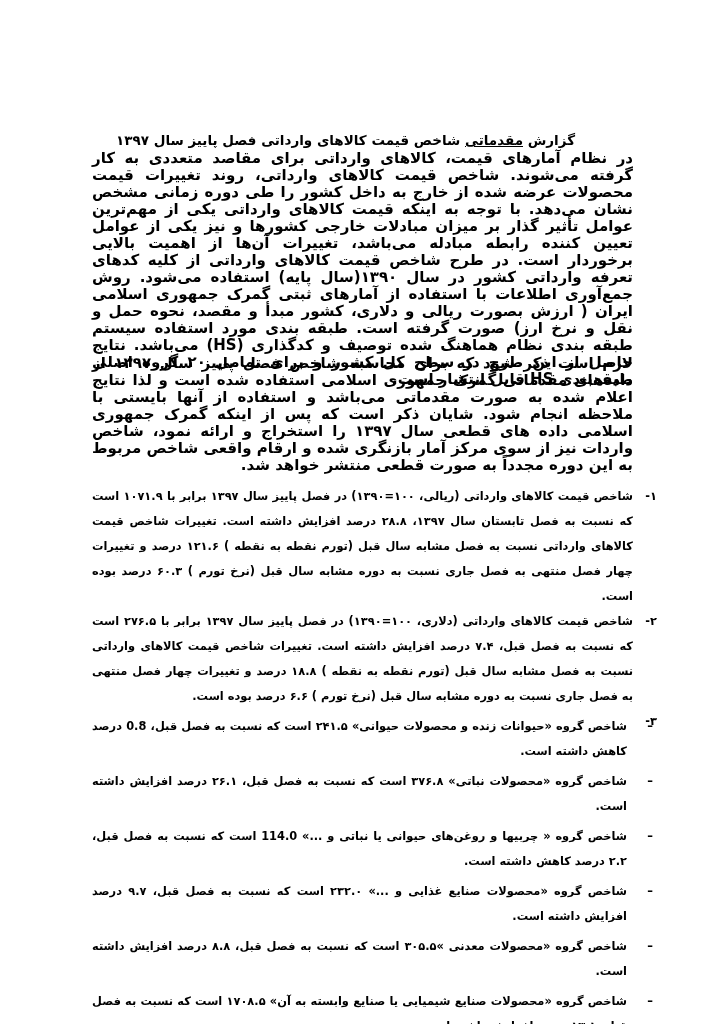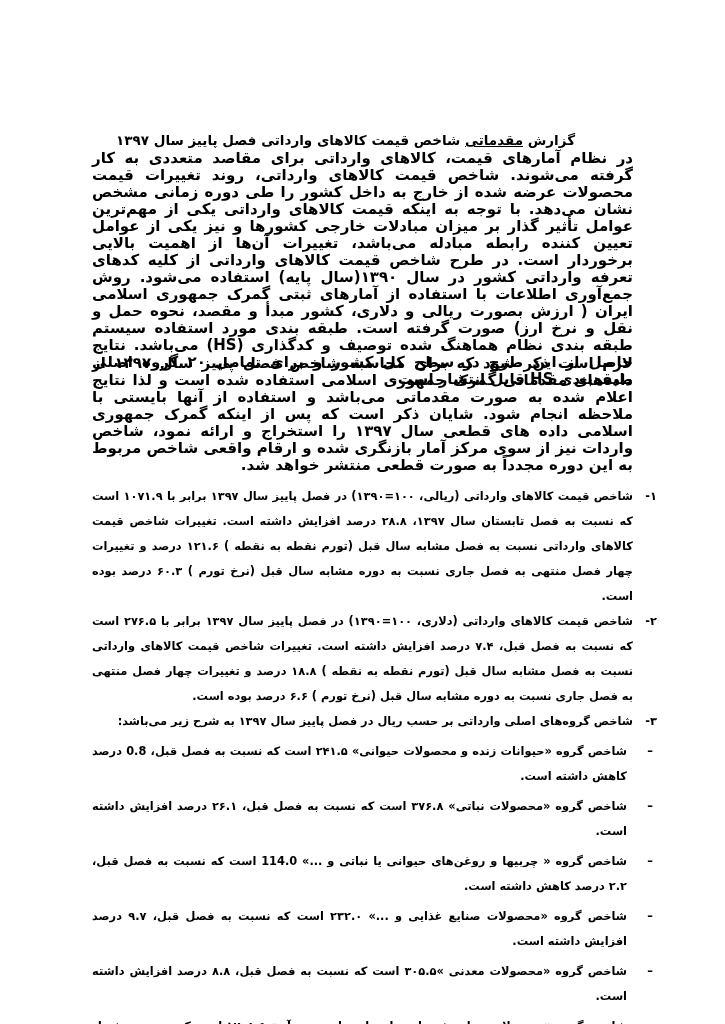--- a/index.html
+++ b/index.html
@@ -48,21 +48,20 @@
     <div class="nitem">
       <span class="num">۱-</span>
       <span>شاخص قیمت کالاهای وارداتی (ریالی، ۱۰۰=۱۳۹۰) در فصل پاییز سال ۱۳۹۷ برابر با ۱۰۷۱.۹ است که نسبت به فصل تابستان سال ۱۳۹۷، ۲۸.۸ درصد افزایش داشته است. تغییرات شاخص قیمت کالاهای وارداتی نسبت به فصل مشابه سال قبل (تورم نقطه به نقطه ) ۱۲۱.۶ درصد و تغییرات چهار فصل منتهی به فصل جاری نسبت به دوره مشابه سال قبل (نرخ تورم )  ۶۰.۳ درصد بوده است.</span>
     </div>
     <div class="nitem">
       <span class="num">۲-</span>
       <span>شاخص قیمت کالاهای وارداتی (دلاری، ۱۰۰=۱۳۹۰)  در فصل پاییز سال ۱۳۹۷ برابر با ۲۷۶.۵ است که نسبت به فصل  قبل،  ۷.۴ درصد افزایش داشته است. تغییرات شاخص قیمت کالاهای وارداتی نسبت به فصل مشابه سال قبل (تورم نقطه به نقطه )  ۱۸.۸ درصد و تغییرات چهار فصل منتهی به فصل جاری نسبت به دوره مشابه سال قبل (نرخ تورم )  ۶.۶ درصد بوده است.</span>
     </div>
     <div class="nitem">
       <span class="num">۳-</span>
-      <span>شاخص گروه‌های اصلی وارداتی بر حسب ریال در فصل پاییز سال ۱۳۹۷ به شرح زیر می‌باشد:</span>
     </div>
 
     <div class="sublist">
       <div class="sitem">
         <span class="dash">–</span>
         <span>شاخص گروه «حیوانات زنده و محصولات حیوانی» ۲۴۱.۵ است که نسبت به فصل  قبل، 0.8 درصد کاهش داشته است.</span>
       </div>
       <div class="sitem">
         <span class="dash">–</span>
         <span>شاخص گروه «محصولات نباتی»  ۳۷۶.۸ است که نسبت به فصل  قبل، ۲۶.۱ درصد افزایش داشته است.</span>

